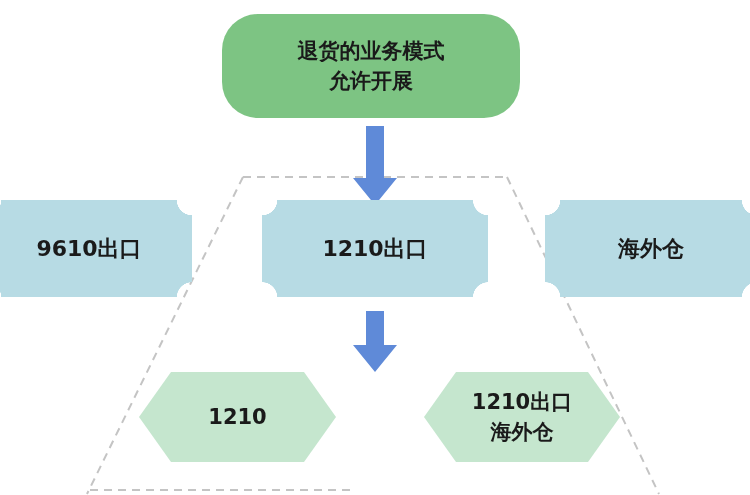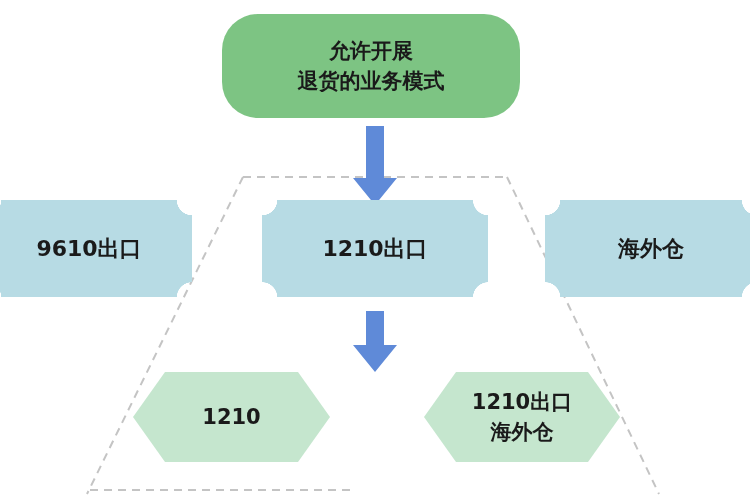--- a/index.html
+++ b/index.html
@@ -40,21 +40,21 @@
   }
   .node-mid-left  {left:-14px; width:206px;}
   .node-mid-center{left:262px; width:226px;}
   .node-mid-right {left:545px; width:212px;}
   
   .hexagon{
     top:372px;height:90px;font-size:21px;
     background:#c5e6ce;
     clip-path:polygon(32px 0, calc(100% - 32px) 0, 100% 50%, calc(100% - 32px) 100%, 32px 100%, 0 50%);
   }
-  .node-bot-left {left:133px;width:197px;}
+  .node-bot-left {left:139px;width:197px;}
   .node-bot-right{left:424px;width:196px;}
 </style>
 </head>
 <body>
 
 <div class="canvas">
 
   <svg class="lines-layer" width="750" height="495" viewBox="0 0 750 495">
 
     <g stroke="#c4c4c4" stroke-width="2" stroke-dasharray="8 6" fill="none">
@@ -62,22 +62,22 @@
       <line x1="243" y1="177" x2="87" y2="494"></line>
       <line x1="507" y1="177" x2="659" y2="494"></line>
       <line x1="90" y1="490" x2="350" y2="490"></line>
     </g>
 
     <polygon points="366,126 384,126 384,178 397,178 375,205 353,178 366,178" fill="#5f8ad8"></polygon>
     <polygon points="366,311 384,311 384,345 397,345 375,372 353,345 366,345" fill="#5f8ad8"></polygon>
   </svg>
 
   <div class="node node-top">
+    <span>退货的业务模式</span>
     <span>允许开展</span>
-    <span>退货的业务模式</span>
   </div>
 
   <div class="node plaque node-mid-left">
     <span>9610出口</span>
   </div>
 
   <div class="node plaque node-mid-center">
     <span>1210出口</span>
   </div>
 

